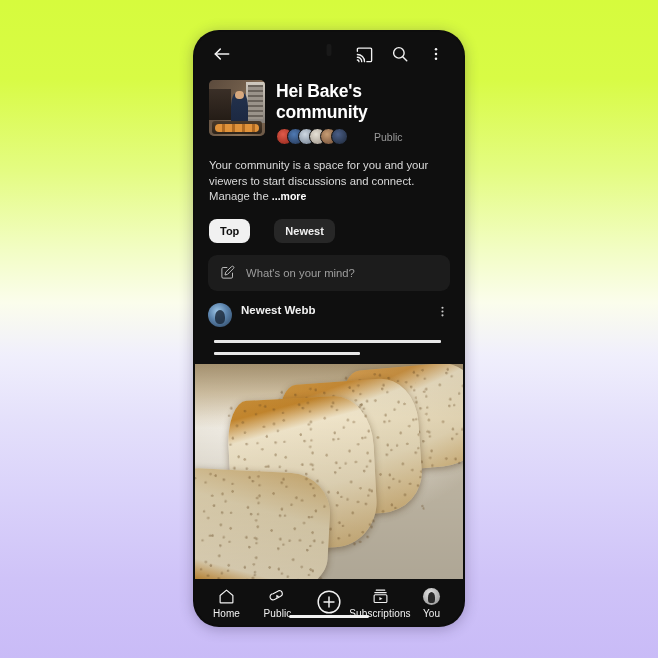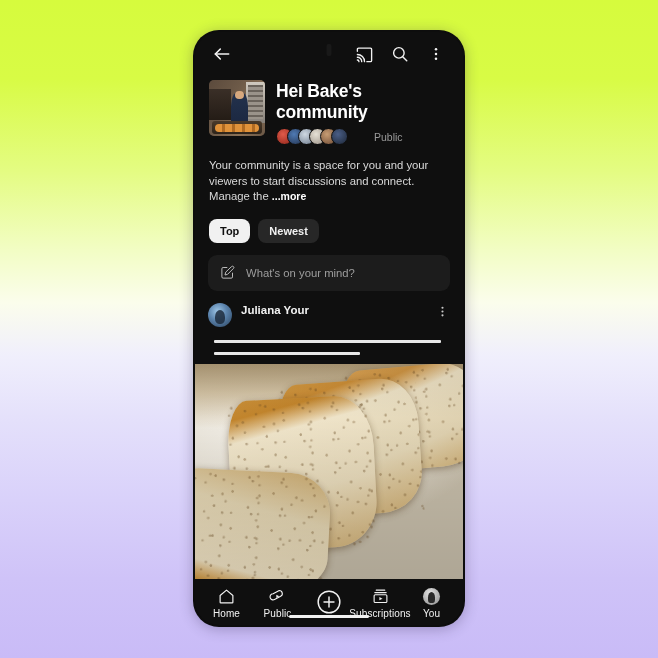--- a/index.html
+++ b/index.html
@@ -133,21 +133,21 @@
   }
   .desc .more {
     color: #fff;
     font-weight: bold;
     font-size: 10.5px;
   }
 
   
   .chips {
     display: flex;
-    gap: 8px;
+    gap: 24px;
     padding: 14px 14px 0 14px;
   }
   .chip {
     height: 24px;
     padding: 0 11px;
     border-radius: 8px;
     background: #272727;
     color: #f1f1f1;
     font-size: 11px;
     font-weight: bold;
@@ -419,21 +419,21 @@
             <path d="M18.5 2.5a2.1 2.1 0 0 1 3 3L12 15l-4 1 1-4z"></path>
           </svg>
         </span>
         <span class="ph">What's on your mind?</span>
       </div>
 
       <div class="post">
         <div class="post-head">
           <div class="post-av"></div>
           <div class="post-names">
-            <div class="post-author">Juliana Your</div>
+            <div class="post-author">Newest Webb</div>
           </div>
           <div class="post-menu">
             <svg width="13" height="13" viewBox="0 0 24 24" fill="#c9c9c9">
               <circle cx="12" cy="5" r="2"></circle>
                 <circle cx="12" cy="12" r="2"></circle>
                 <circle cx="12" cy="19" r="2"></circle>
             </svg>
           </div>
         </div>
 

